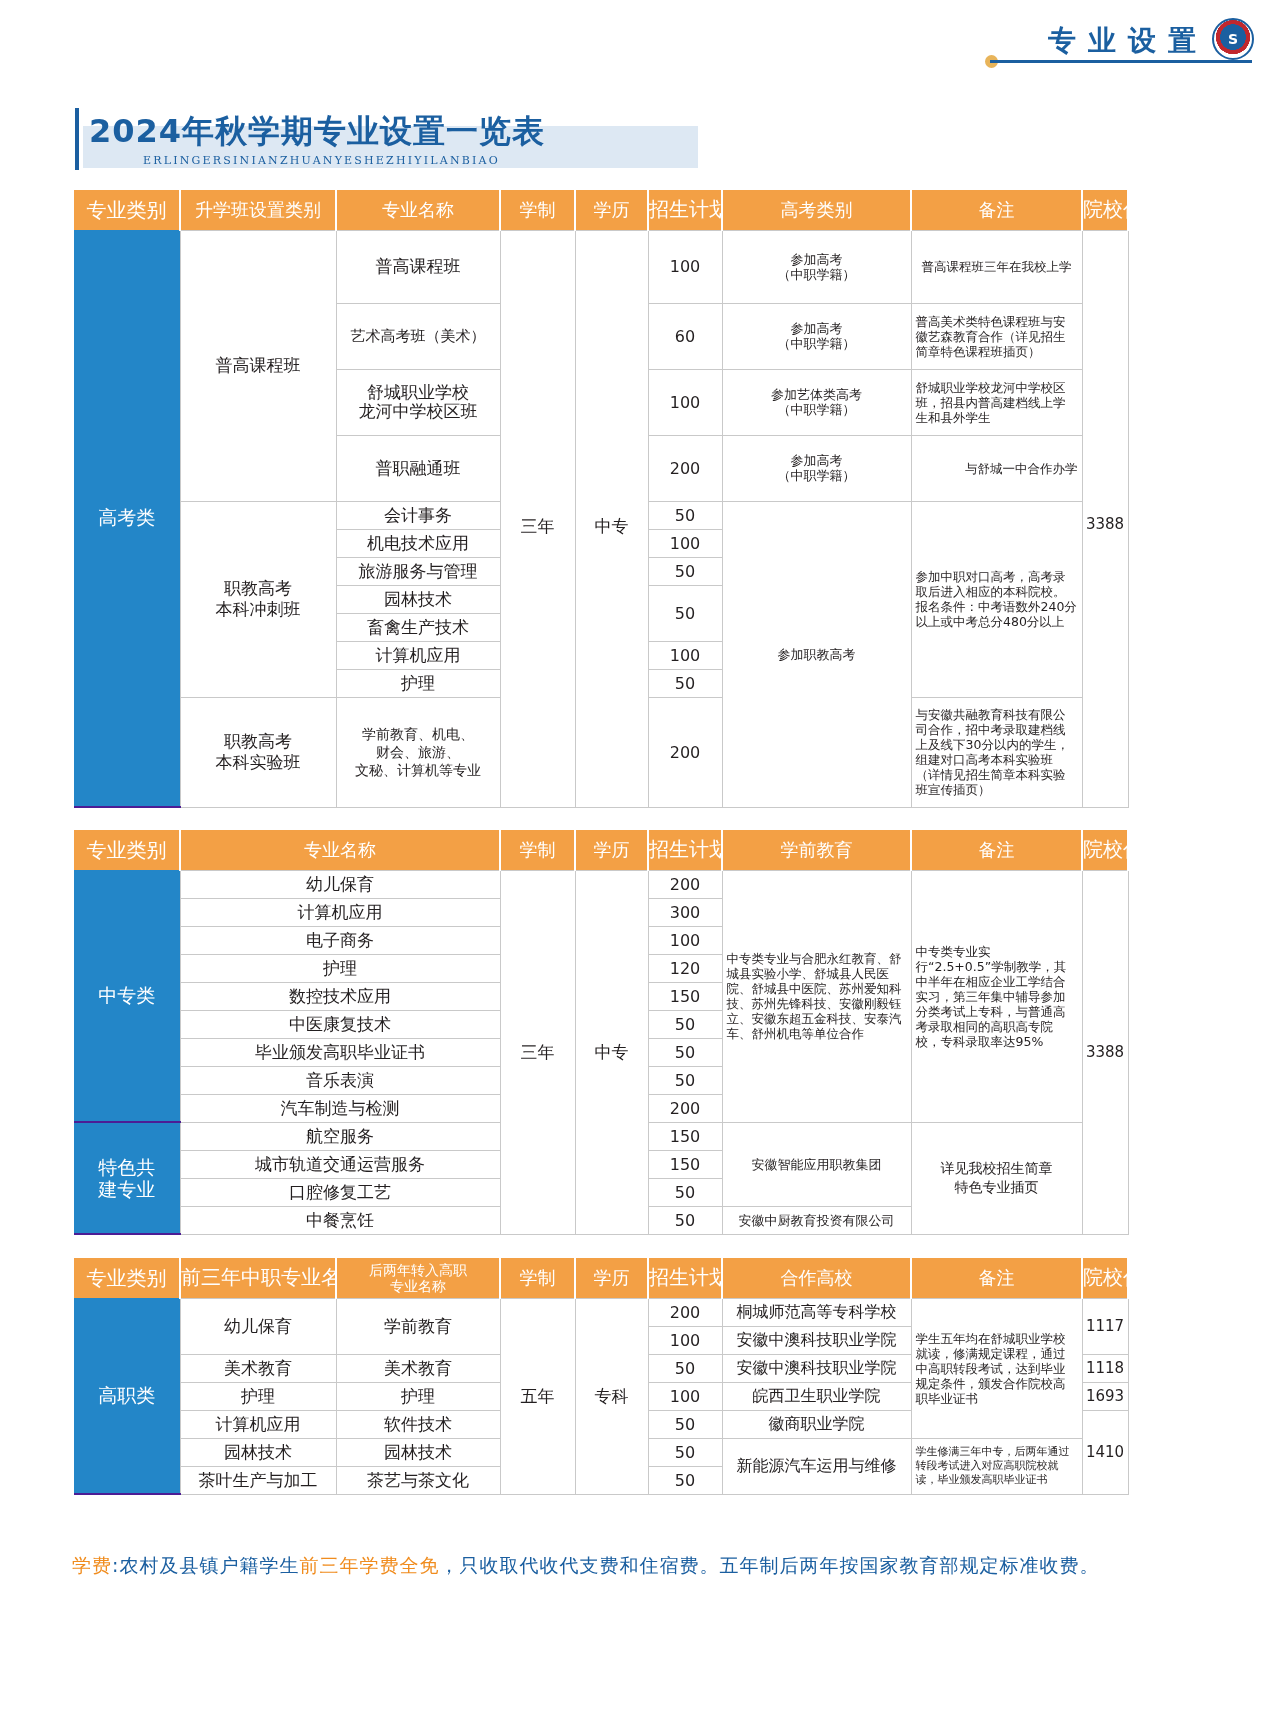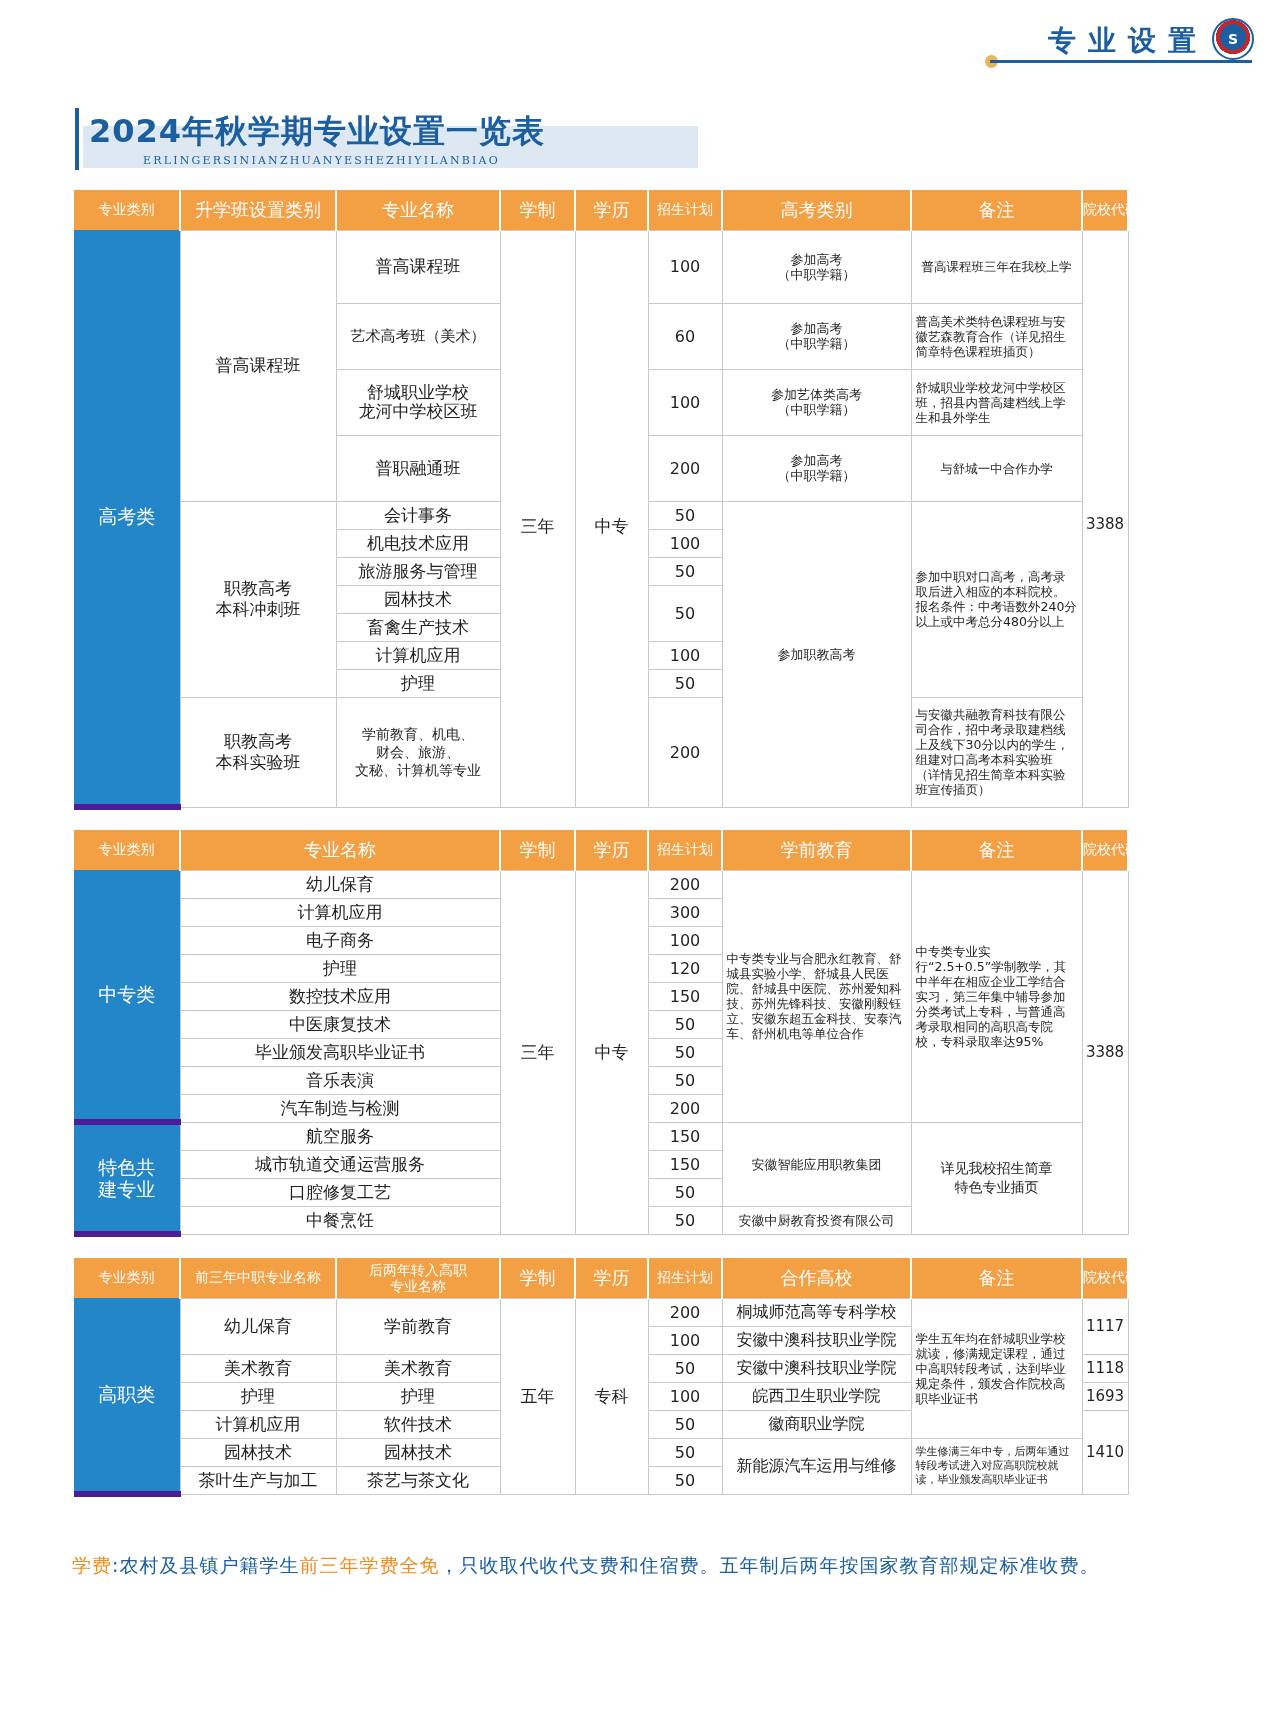--- a/index.html
+++ b/index.html
@@ -11,24 +11,24 @@
   .logo { position: absolute; left: 1212px; top: 18px; width: 42px; height: 42px; border-radius: 50%; border: 2px solid #1b5fa0; background: radial-gradient(circle at 50% 45%, #1b5fa0 0 45%, #c1272d 46% 60%, #ffffff 61%); display:flex; align-items:center; justify-content:center; color:#fff; font-size: 14px; font-weight: bold; }
 
   .title-block { position: absolute; left: 75px; top: 108px; }
   .title-bar { position: absolute; left: 0; top: 0; width: 4px; height: 62px; background: #1b5fa0; }
   .title-bg { position: absolute; left: 8px; top: 18px; width: 615px; height: 42px; background: #dde8f3; }
   .title-text { position: absolute; left: 14px; top: 2px; font-size: 32px; color: #1b5fa0; white-space: nowrap; letter-spacing: 1px; font-weight: bold; }
   .title-sub { position: absolute; left: 68px; top: 46px; font-family: "DejaVu Serif", serif; font-size: 11px; color: #1b5fa0; letter-spacing: 2.2px; white-space: nowrap; }
 
   table { position: absolute; border-collapse: collapse; table-layout: fixed; }
   th { background: #f3a045; color: #fff; font-weight: normal; font-size: 18px; height: 40px; border-right: 2px solid #fff; text-align: center; white-space: nowrap; overflow: hidden; }
-  th.small { font-size: 14px; text-align: center; }
+  th.small { font-size: 20px; text-align: center; }
   th.two { font-size: 14px; line-height: 16px; }
   td { border: 1px solid #c9c9c9; text-align: center; vertical-align: middle; font-size: 17px; color: #231f20; }
-  td.cat { background: #2386c8; color: #fff; font-size: 19px; border: none; border-bottom: 6px solid #4c1d95; }
+  td.cat { background: #2386c8; color: #fff; font-size: 19px; border: none; border-bottom: 2px solid #4c1d95; }
   td.num { font-size: 16px; }
   td.note { font-size: 12.5px; text-align: left; padding: 2px 4px; line-height: 15px; }
   td.mid { font-size: 13px; line-height: 15px; }
   td.code { font-size: 15px; }
 
   .notes { position: absolute; left: 72px; top: 1512px; width: 1110px; font-size: 19px; color: #1b5fa0; line-height: 27px; letter-spacing: 1px; }
   .notes p { margin-bottom: 6px; margin-top: 40px; }
   .hl { color: #f08c1e; }
 </style>
 </head>
@@ -97,21 +97,21 @@
     <td class="num">100</td>
     <td class="mid" style="white-space:pre-line">参加艺体类高考
 （中职学籍）</td>
     <td class="note">舒城职业学校龙河中学校区班，招县内普高建档线上学生和县外学生</td>
   </tr>
   <tr style="height:66px">
     <td>普职融通班</td>
     <td class="num">200</td>
     <td class="mid" style="white-space:pre-line">参加高考
 （中职学籍）</td>
-    <td class="note" style="text-align:center">与舒城一中合作办学</td>
+    <td class="note" style="text-align:right">与舒城一中合作办学</td>
   </tr>
   <tr style="height:28px">
     <td rowspan="7" style="white-space:pre-line;line-height:21px">职教高考
 本科冲刺班</td>
     <td>会计事务</td>
     <td class="num">50</td>
     <td rowspan="8" class="mid">参加职教高考</td>
     <td rowspan="7" class="note">参加中职对口高考，高考录取后进入相应的本科院校。报名条件：中考语数外240分以上或中考总分480分以上</td>
   </tr>
   <tr style="height:28px">

